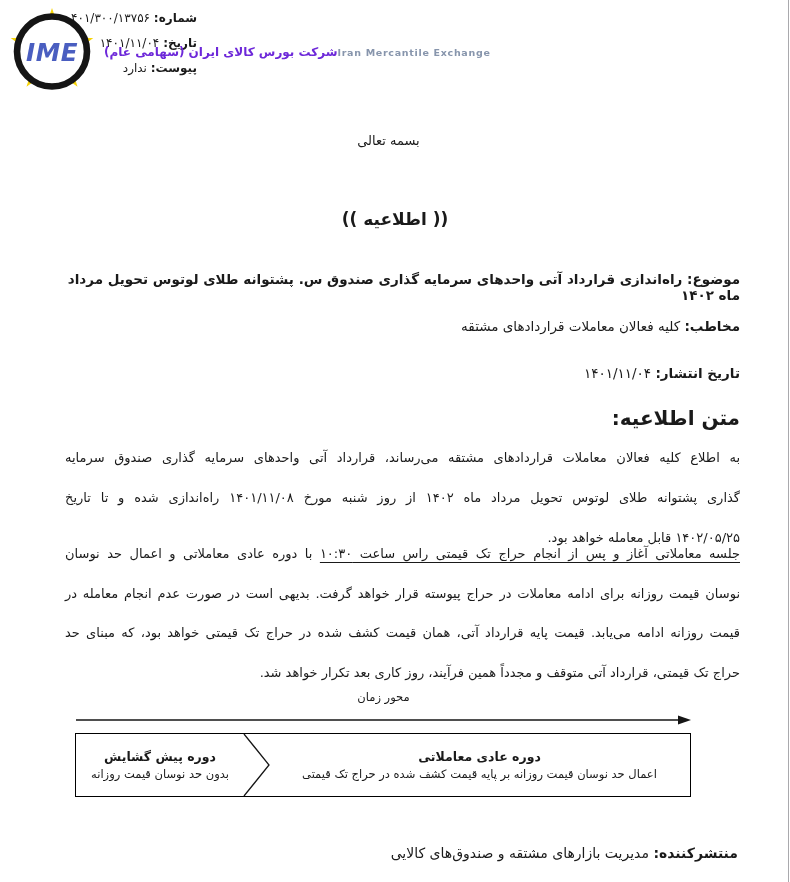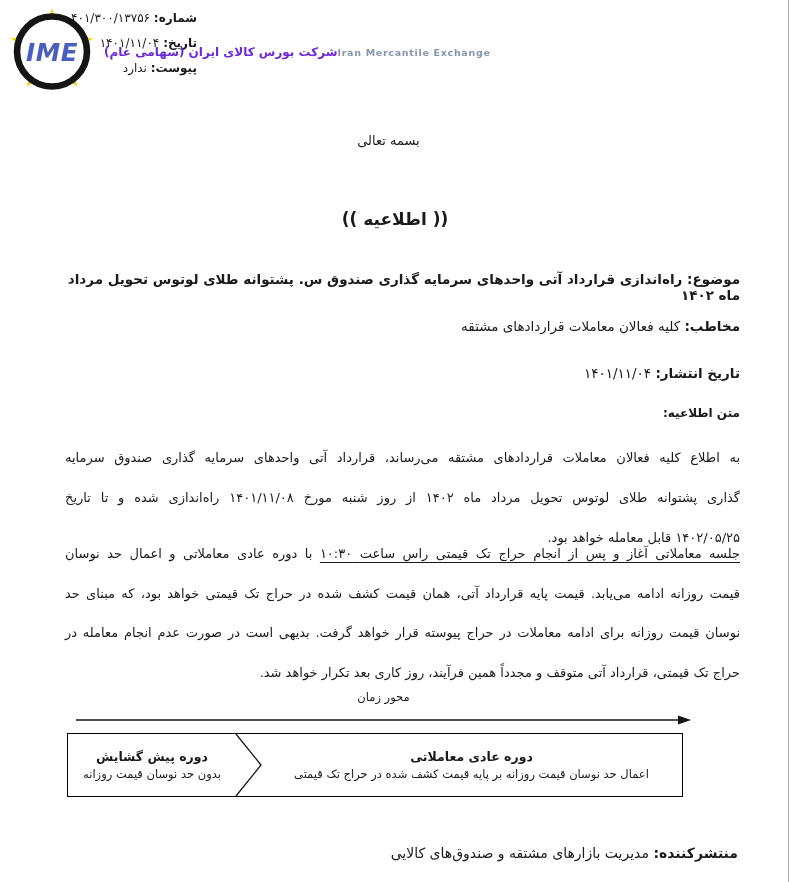--- a/index.html
+++ b/index.html
@@ -25,35 +25,35 @@
 
   .besmele{position:absolute;top:133px;left:0;right:13px;text-align:center;font-size:13px;direction:rtl;}
   .title{position:absolute;top:209px;left:0;right:0;text-align:center;
          font-size:17px;font-weight:700;direction:ltr;letter-spacing:1px;}
 
   .fline{position:absolute;left:65px;right:50px;direction:rtl;text-align:right;font-size:13.5px;}
   .fline b{font-weight:700;}
   .l-subject{top:271px;font-weight:700;}
   .l-audience{top:318px;}
   .l-pubdate{top:365px;}
-  .l-bodylabel{top:406px;font-weight:700;font-size:12px;}
+  .l-bodylabel{top:406px;font-weight:700;font-size:20px;}
 
   .para{position:absolute;left:65px;right:50px;direction:rtl;}
   .p1{top:434px;}
   .p2{top:530px;}
   .jline{font-size:13px;line-height:32px;text-align:justify;text-align-last:justify;white-space:normal;margin-top:8px;}
   .p2 .jline{line-height:31.5px;}
   .lastline{text-align-last:right;}
   .uline{text-decoration:underline;text-underline-offset:4px;}
 
   
   .axis-label{position:absolute;top:690px;left:75px;width:617px;text-align:center;
               font-size:11.5px;direction:rtl;}
   .axis-arrow{position:absolute;top:713px;left:75px;}
-  .fig-box{position:absolute;top:733px;left:67px;width:614px;height:62px;
+  .fig-box{position:absolute;top:733px;left:75px;width:614px;height:62px;
            border:1.5px solid #000;box-sizing:content-box;text-align:center;}
   .fig-chevron{position:absolute;top:0;left:0;width:100%;height:100%;}
   .fig-cell{position:absolute;top:0;height:100%;display:flex;flex-direction:column;
             justify-content:center;align-items:center;direction:rtl;gap:3px;}
   .cell-pre{left:0;width:168px;}
   .cell-normal{left:193px;right:0;}
   .fig-title{font-size:12.5px;font-weight:700;}
   .fig-sub{font-size:11.5px;}
 
   .publisher{position:absolute;top:845px;left:65px;right:52px;direction:rtl;text-align:right;font-size:14px;}
@@ -100,22 +100,22 @@
   <div class="fline l-bodylabel">متن اطلاعیه:</div>
 
   <div class="para p1">
     <div class="jline">به اطلاع کلیه فعالان معاملات قراردادهای مشتقه می‌رساند، قرارداد آتی واحدهای سرمایه گذاری صندوق سرمایه</div>
     <div class="jline">گذاری پشتوانه طلای لوتوس تحویل مرداد ماه ۱۴۰۲ از روز شنبه مورخ ۱۴۰۱/۱۱/۰۸ راه‌اندازی شده و تا تاریخ</div>
     <div class="jline lastline">۱۴۰۲/۰۵/۲۵ قابل معامله خواهد بود.</div>
   </div>
 
   <div class="para p2">
     <div class="jline"><span class="uline">جلسه معاملاتی آغاز و پس از انجام حراج تک قیمتی راس ساعت ۱۰:۳۰</span><span> با دوره عادی معاملاتی و اعمال حد نوسان</span></div>
+    <div class="jline">نوسان قیمت روزانه برای ادامه معاملات در حراج پیوسته قرار خواهد گرفت. بدیهی است در صورت عدم انجام معامله در</div>
     <div class="jline">قیمت روزانه ادامه می‌یابد. قیمت پایه قرارداد آتی، همان قیمت کشف شده در حراج تک قیمتی خواهد بود، که مبنای حد</div>
-    <div class="jline">نوسان قیمت روزانه برای ادامه معاملات در حراج پیوسته قرار خواهد گرفت. بدیهی است در صورت عدم انجام معامله در</div>
     <div class="jline lastline">حراج تک قیمتی، قرارداد آتی متوقف و مجدداً همین فرآیند، روز کاری بعد تکرار خواهد شد.</div>
   </div>
 
   <div class="axis-label">محور زمان</div>
 
   <svg class="axis-arrow" width="617" height="14" aria-hidden="true">
     <line x1="1" y1="7" x2="604" y2="7" stroke="#151515" stroke-width="1.4"></line>
     <polygon points="603,2.5 616,7 603,11.5" fill="#151515"></polygon>
   </svg>
 

